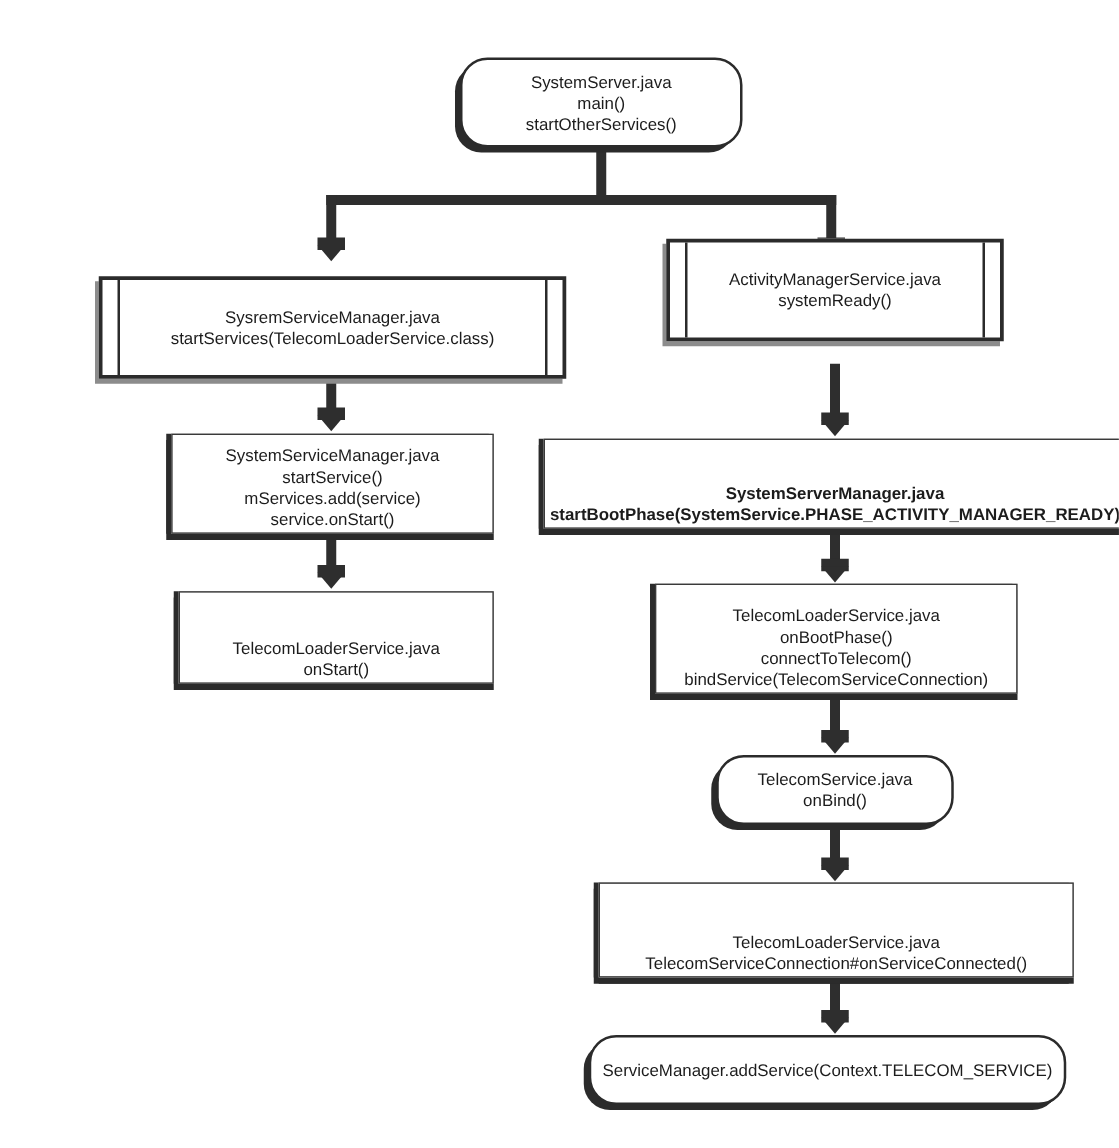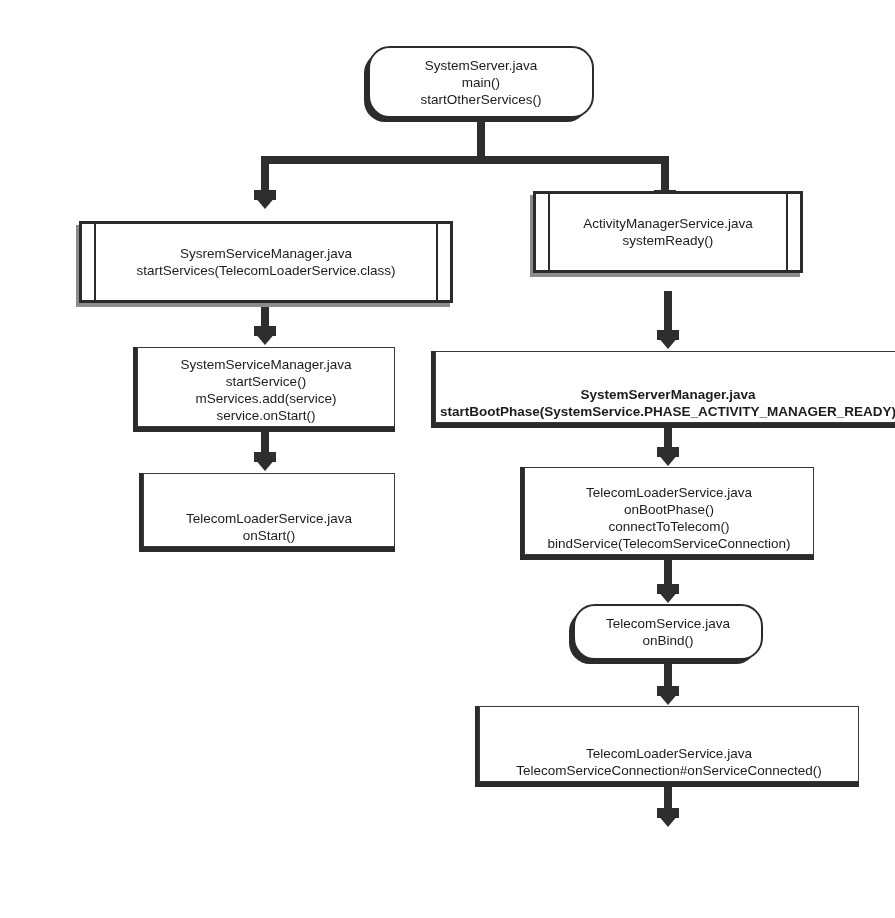--- a/index.html
+++ b/index.html
@@ -196,14 +196,17 @@
   <div class="node terminator" style="left:536px; top:604px; width:190px; height:56px;align-items:center;">
     <span class="lines">TelecomService.java
 onBind()</span>
   </div>
 
   <div class="node process" style="left:442px; top:706px; width:380px; height:76px;">
     <span class="lines">TelecomLoaderService.java
 TelecomServiceConnection#onServiceConnected()</span>
   </div>
 
+  <div class="node terminator" style="left:434px; top:828px; width:382px; height:56px;">
+    <span class="lines">ServiceManager.addService(Context.TELECOM_SERVICE)</span>
+  </div>
 
 </div>
 
 </body></html>

